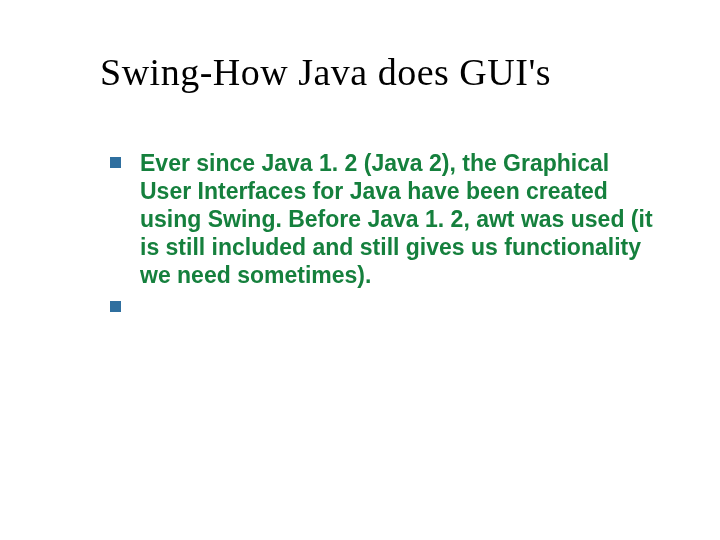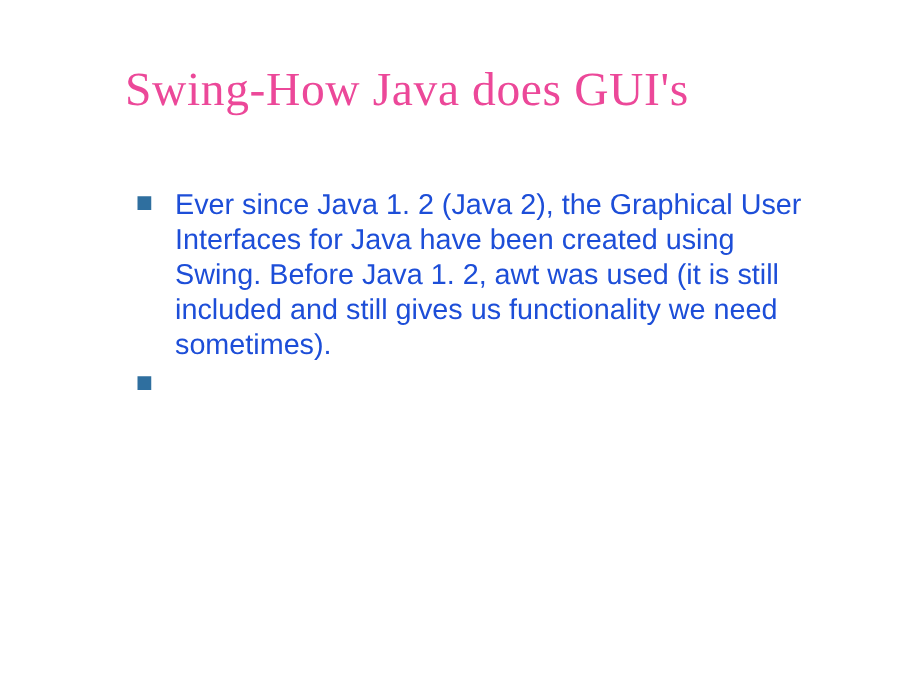--- a/index.html
+++ b/index.html
@@ -16,36 +16,37 @@
     width: 720px;
     height: 540px;
     position: relative;
     box-sizing: border-box;
     padding: 50px 60px 0 100px;
   }
   .title {
     font-family: "Times New Roman", Times, serif;
     font-size: 38px;
     font-weight: normal;
-    color: #ec4899;
+    color: #000000;
     margin: 0 0 55px 0;
     letter-spacing: 0.5px;
   }
   .bullets {
     list-style: none;
     padding: 0;
     margin: 0 0 0 10px;
   }
   .bullets li {
     position: relative;
     padding-left: 30px;
     font-size: 23px;
     line-height: 1.22;
-    color: #1d4ed8;
+    color: #15803d;
     margin-bottom: 4px;
+    font-weight: bold;
   }
   .bullets li .square {
     position: absolute;
     left: 0;
     top: 8px;
     width: 11px;
     height: 11px;
     background: #2f6f9f;
   }
 </style>

